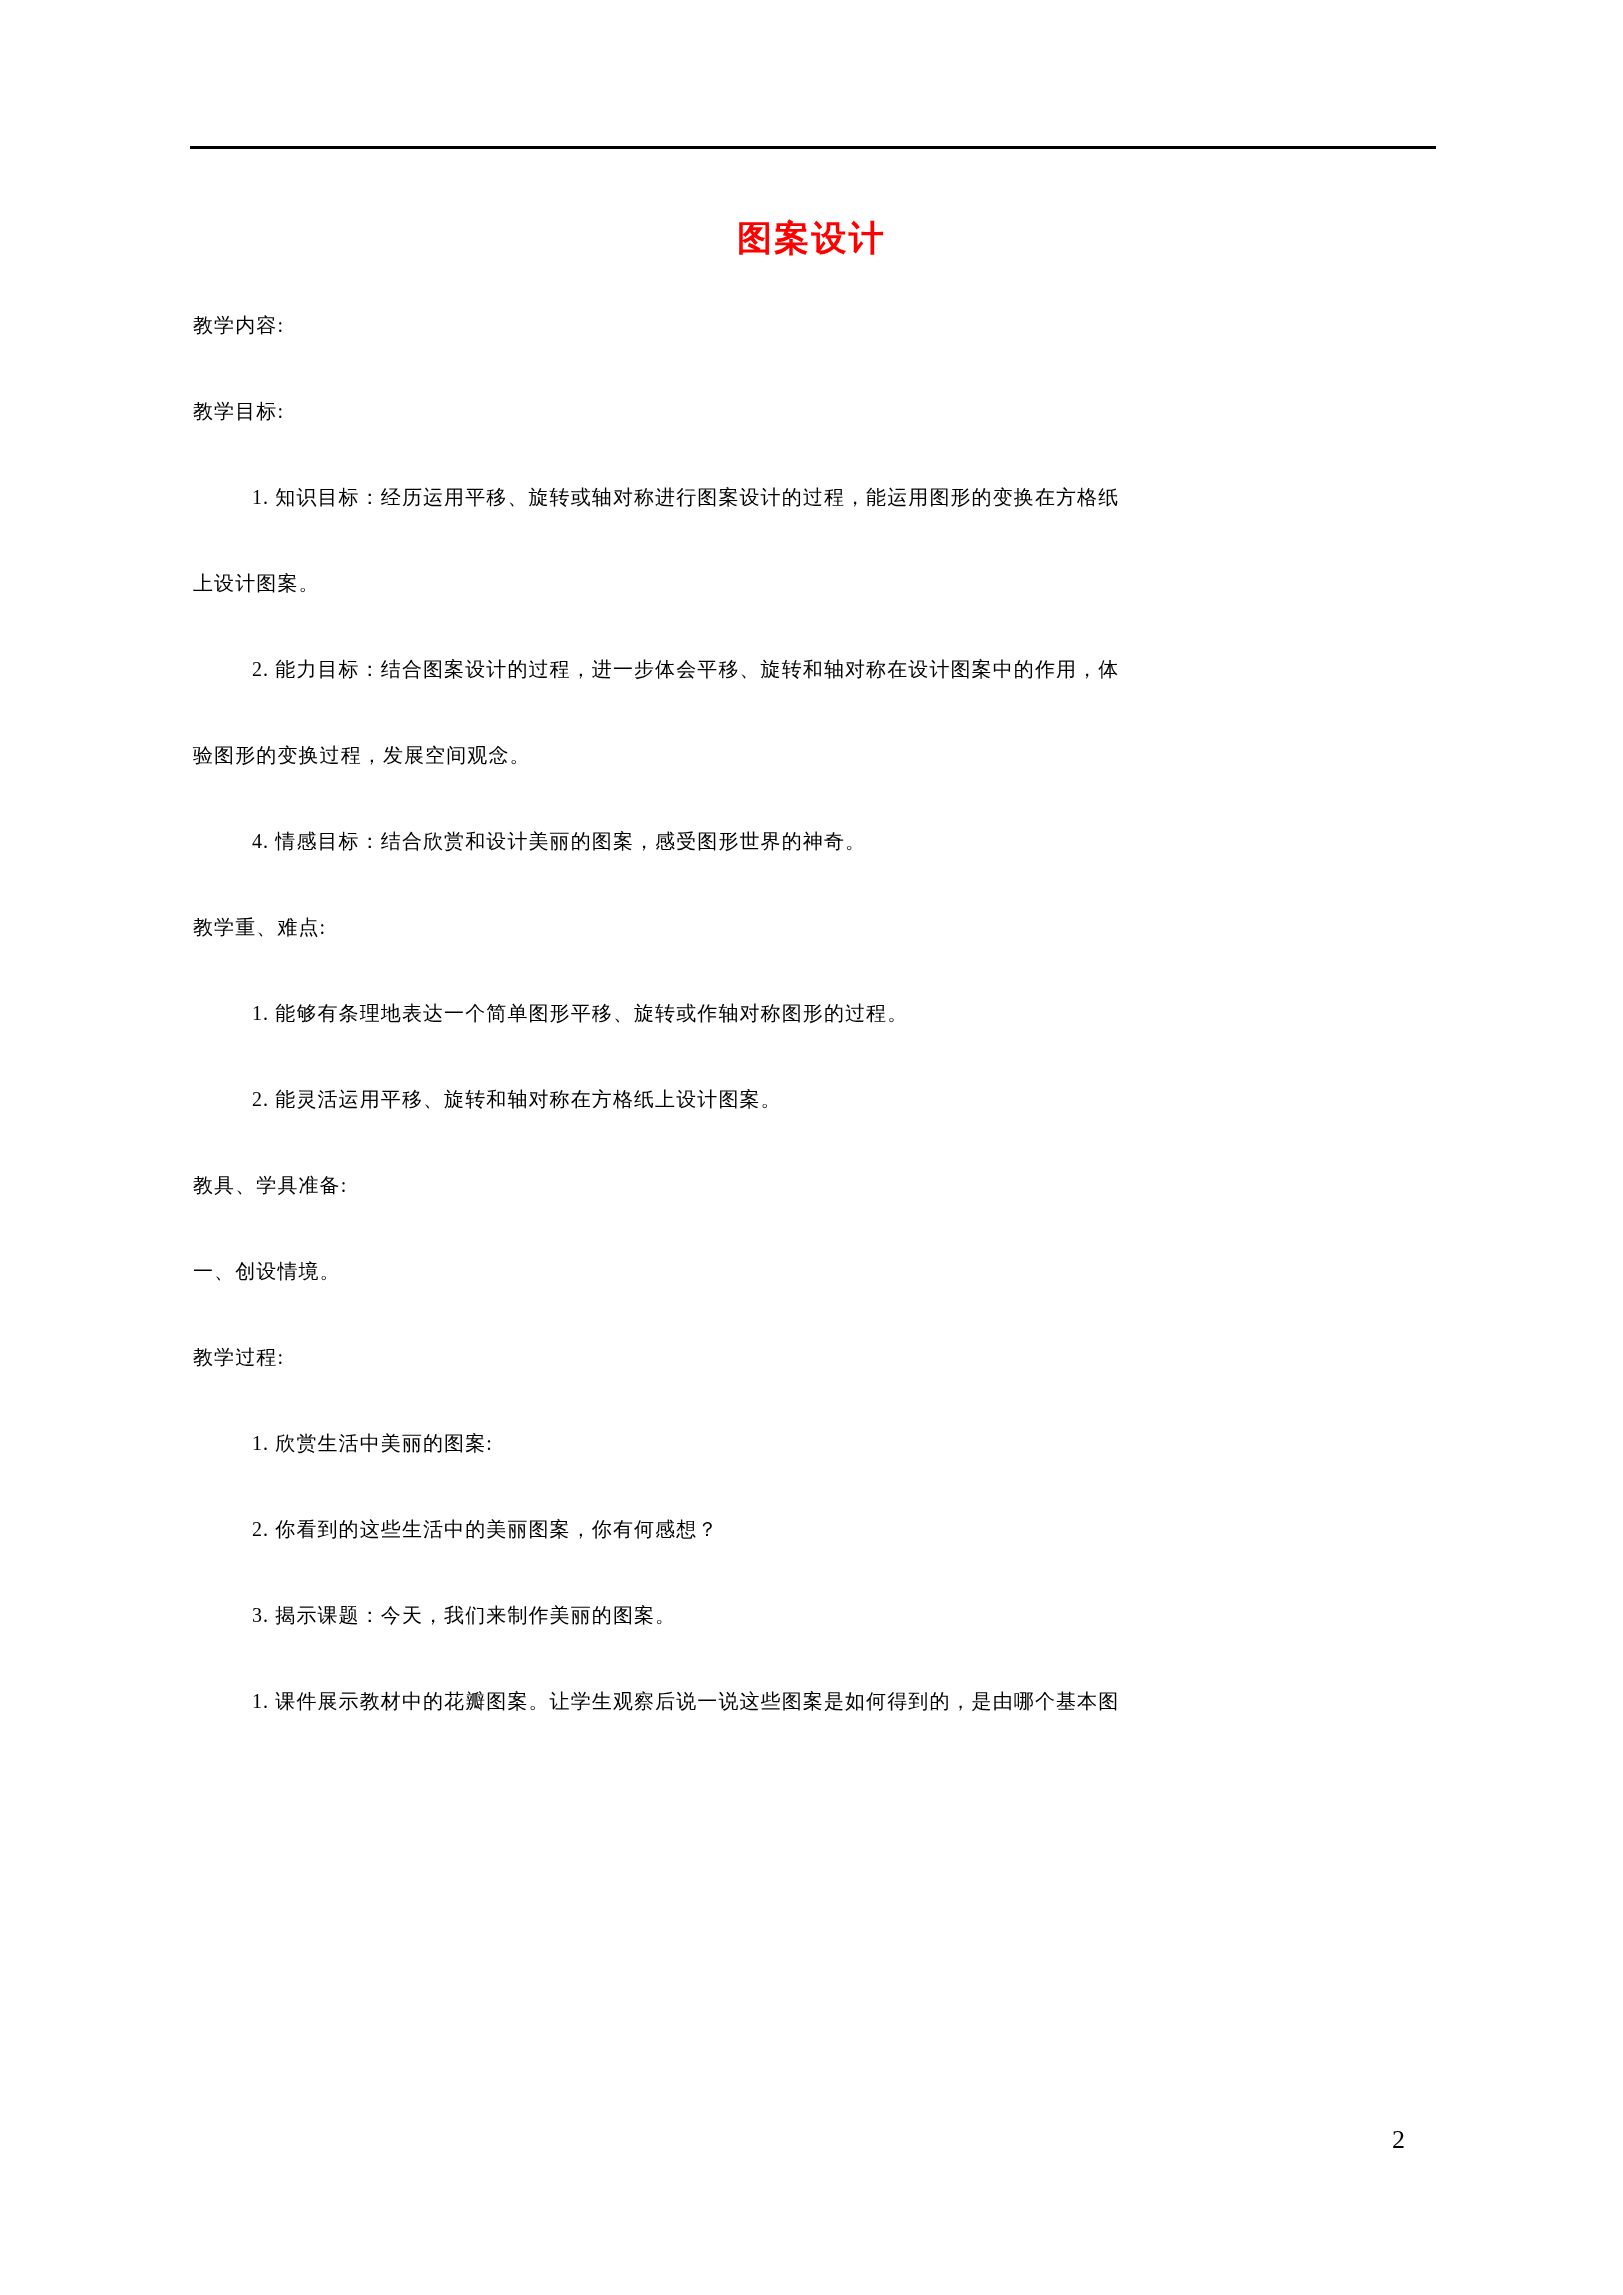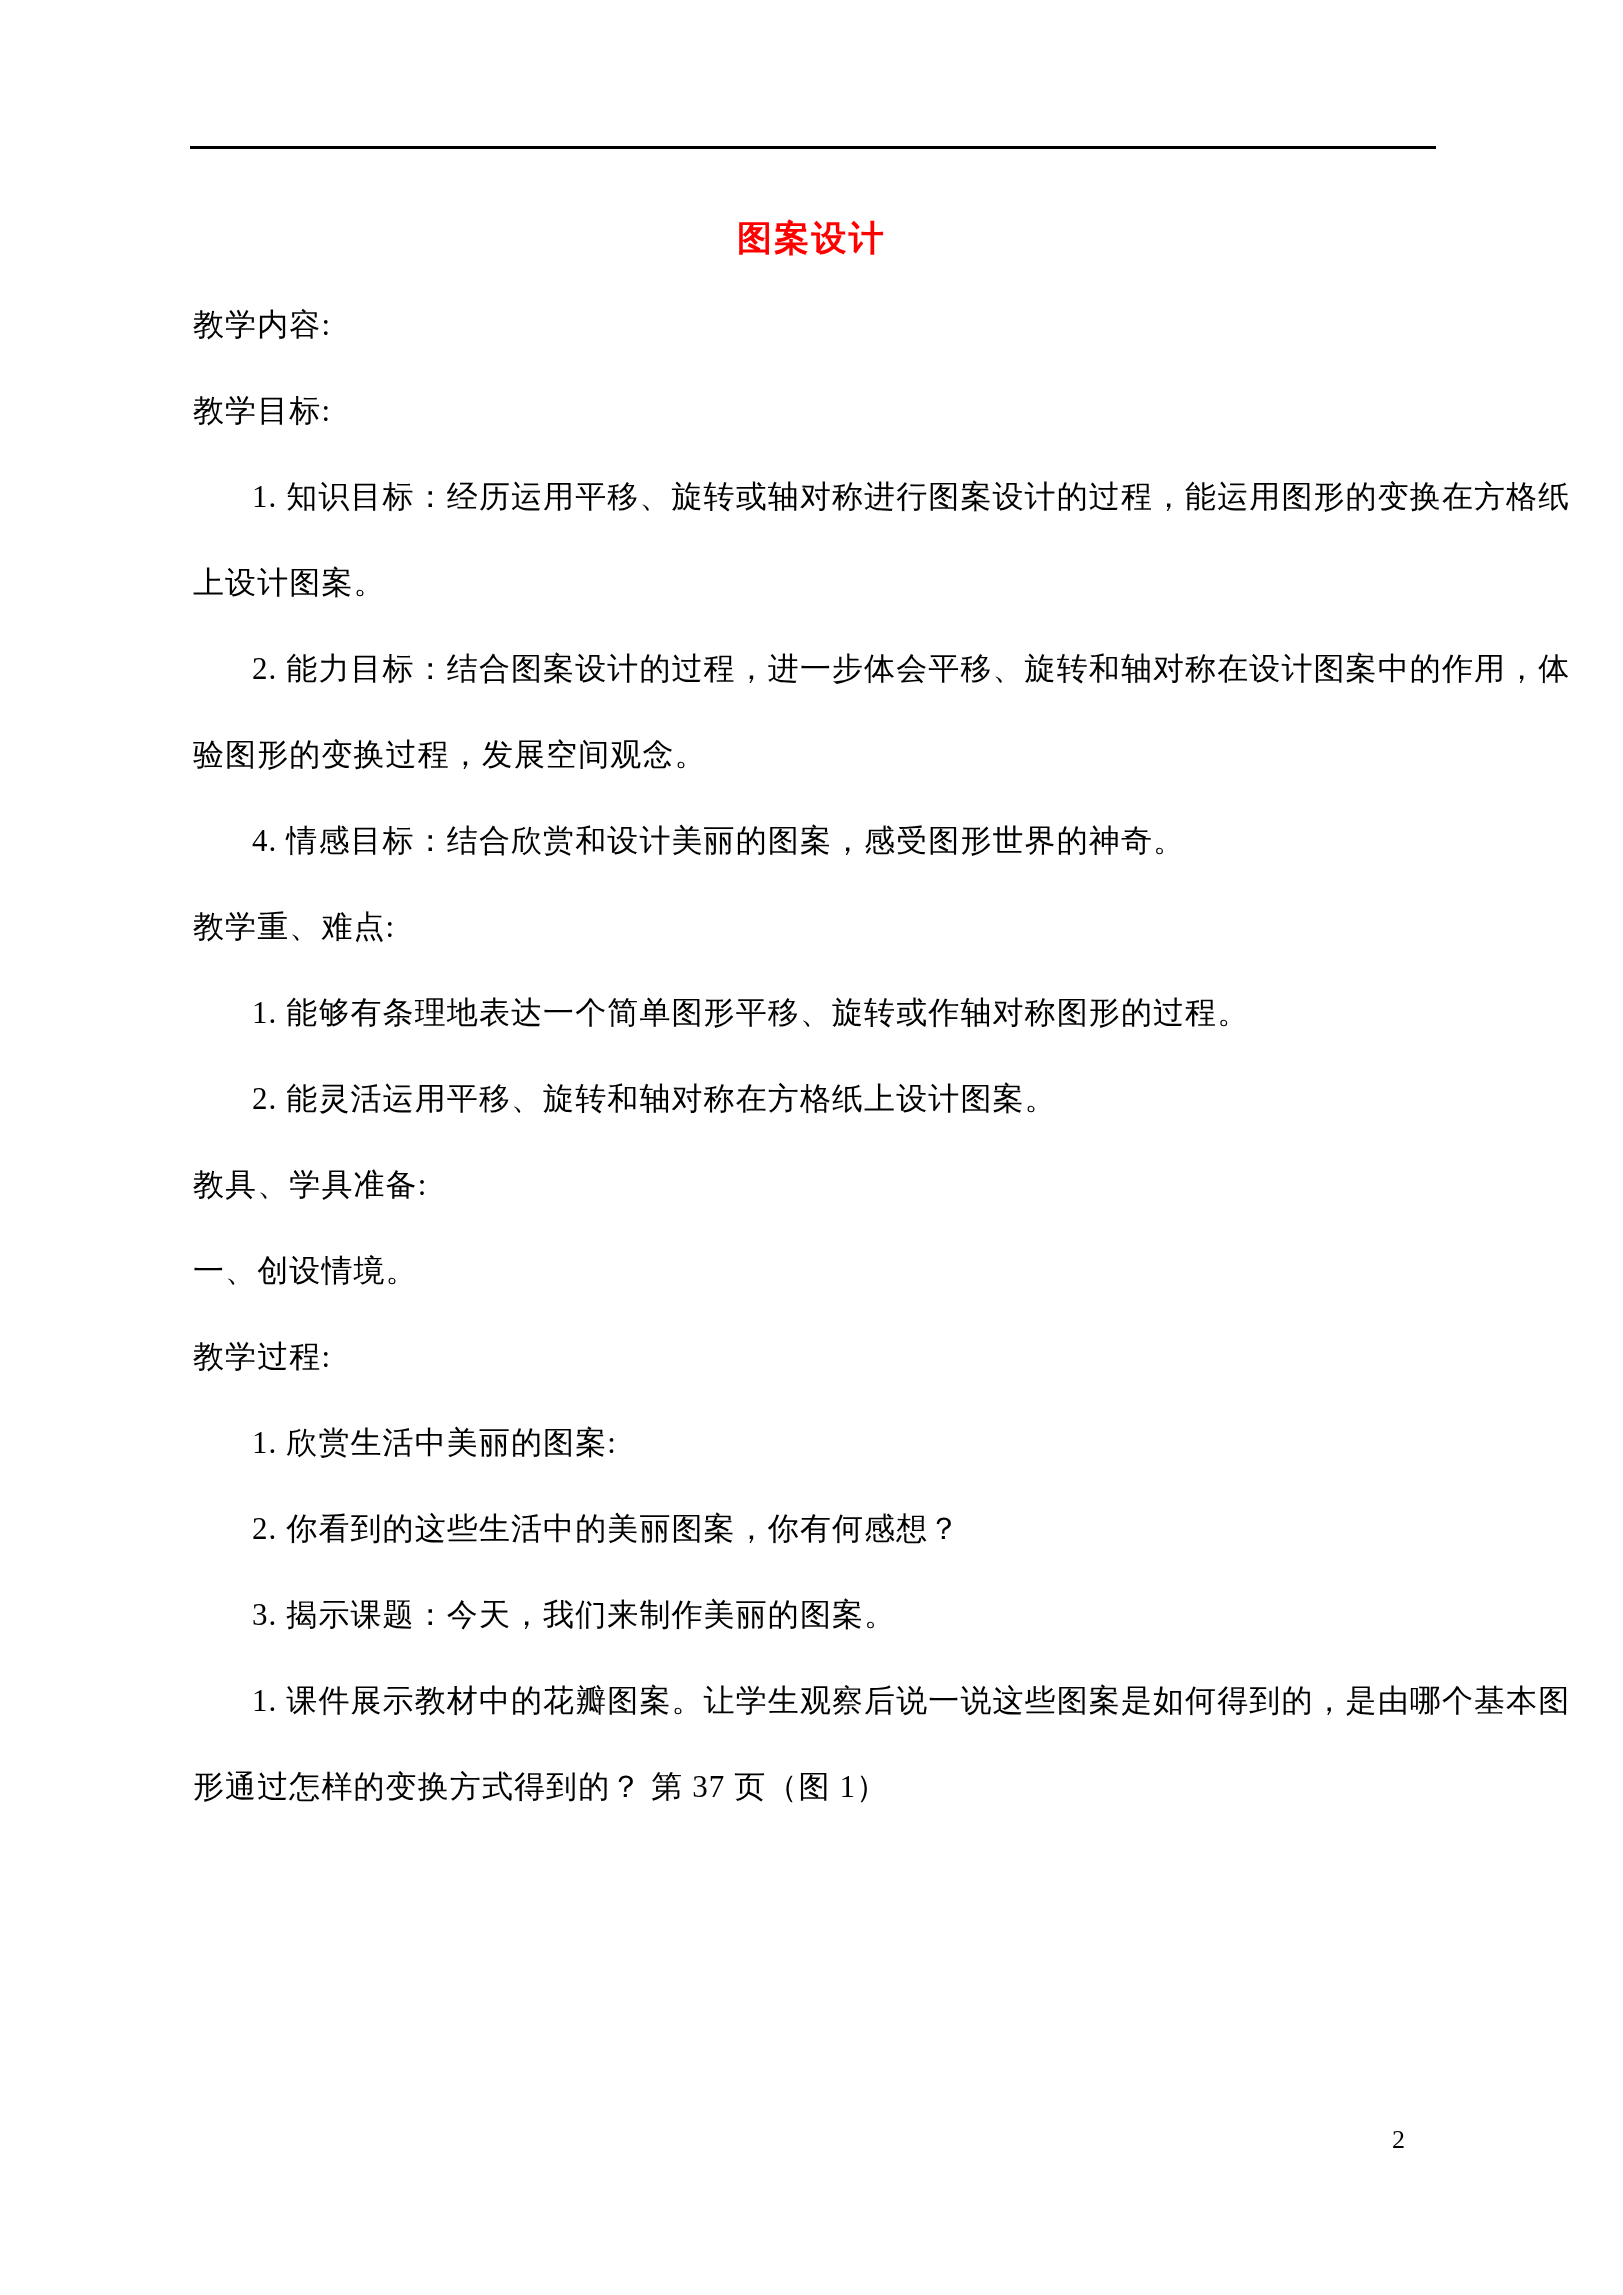--- a/index.html
+++ b/index.html
@@ -38,21 +38,21 @@
   }
   .doc-body {
     position: absolute;
     left: 193px;
     top: 282px;
     width: 1243px;
   }
   .doc-line {
     height: 86px;
     line-height: 86px;
-    font-size: 31px;
+    font-size: 20px;
     letter-spacing: 1.1px;
     white-space: nowrap;
   }
   .doc-line.indent {
     padding-left: 59px;
   }
   .page-number {
     position: absolute;
     left: 1392px;
     top: 2123px;
@@ -77,17 +77,16 @@
       <div class="doc-line">教学重、难点:</div>
       <div class="doc-line indent">1. 能够有条理地表达一个简单图形平移、旋转或作轴对称图形的过程。</div>
       <div class="doc-line indent">2. 能灵活运用平移、旋转和轴对称在方格纸上设计图案。</div>
       <div class="doc-line">教具、学具准备:</div>
       <div class="doc-line">一、创设情境。</div>
       <div class="doc-line">教学过程:</div>
       <div class="doc-line indent">1. 欣赏生活中美丽的图案:</div>
       <div class="doc-line indent">2. 你看到的这些生活中的美丽图案，你有何感想？</div>
       <div class="doc-line indent">3. 揭示课题：今天，我们来制作美丽的图案。</div>
       <div class="doc-line indent">1. 课件展示教材中的花瓣图案。让学生观察后说一说这些图案是如何得到的，是由哪个基本图</div>
-      <div class="doc-line">形通过怎样的变换方式得到的？ 第 37 页（图 1）</div>
     </div>
   <div class="page-number">2</div>
 </div>
 
 
 </body></html>

